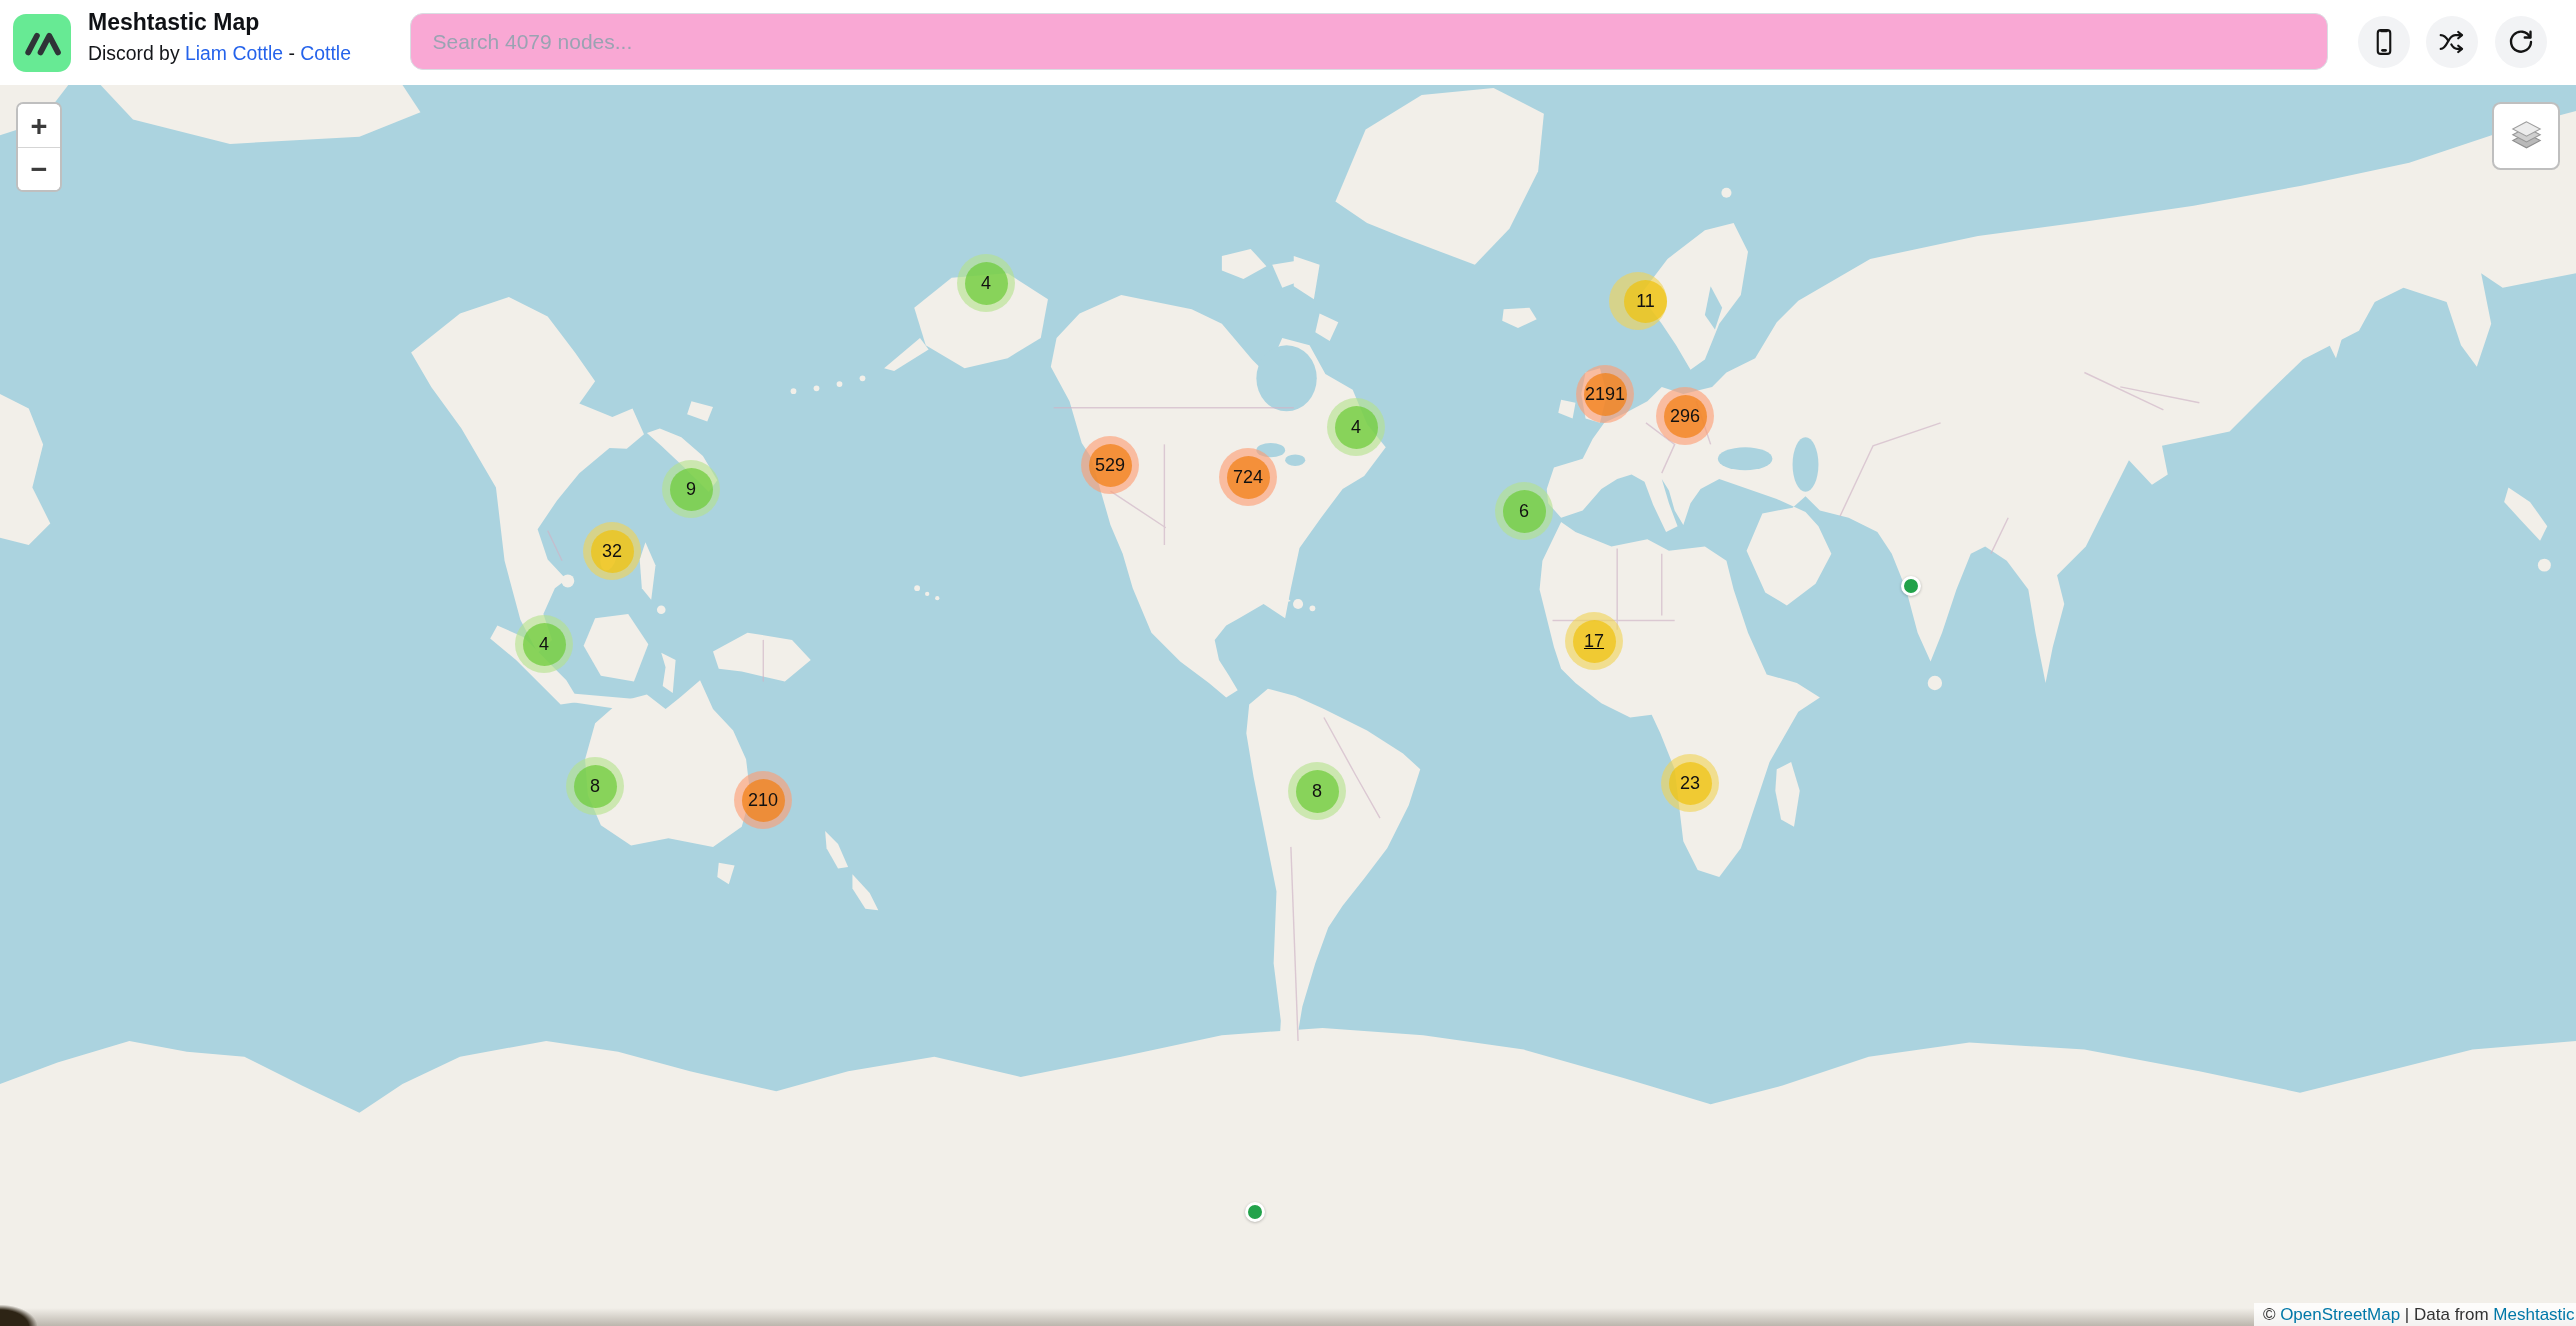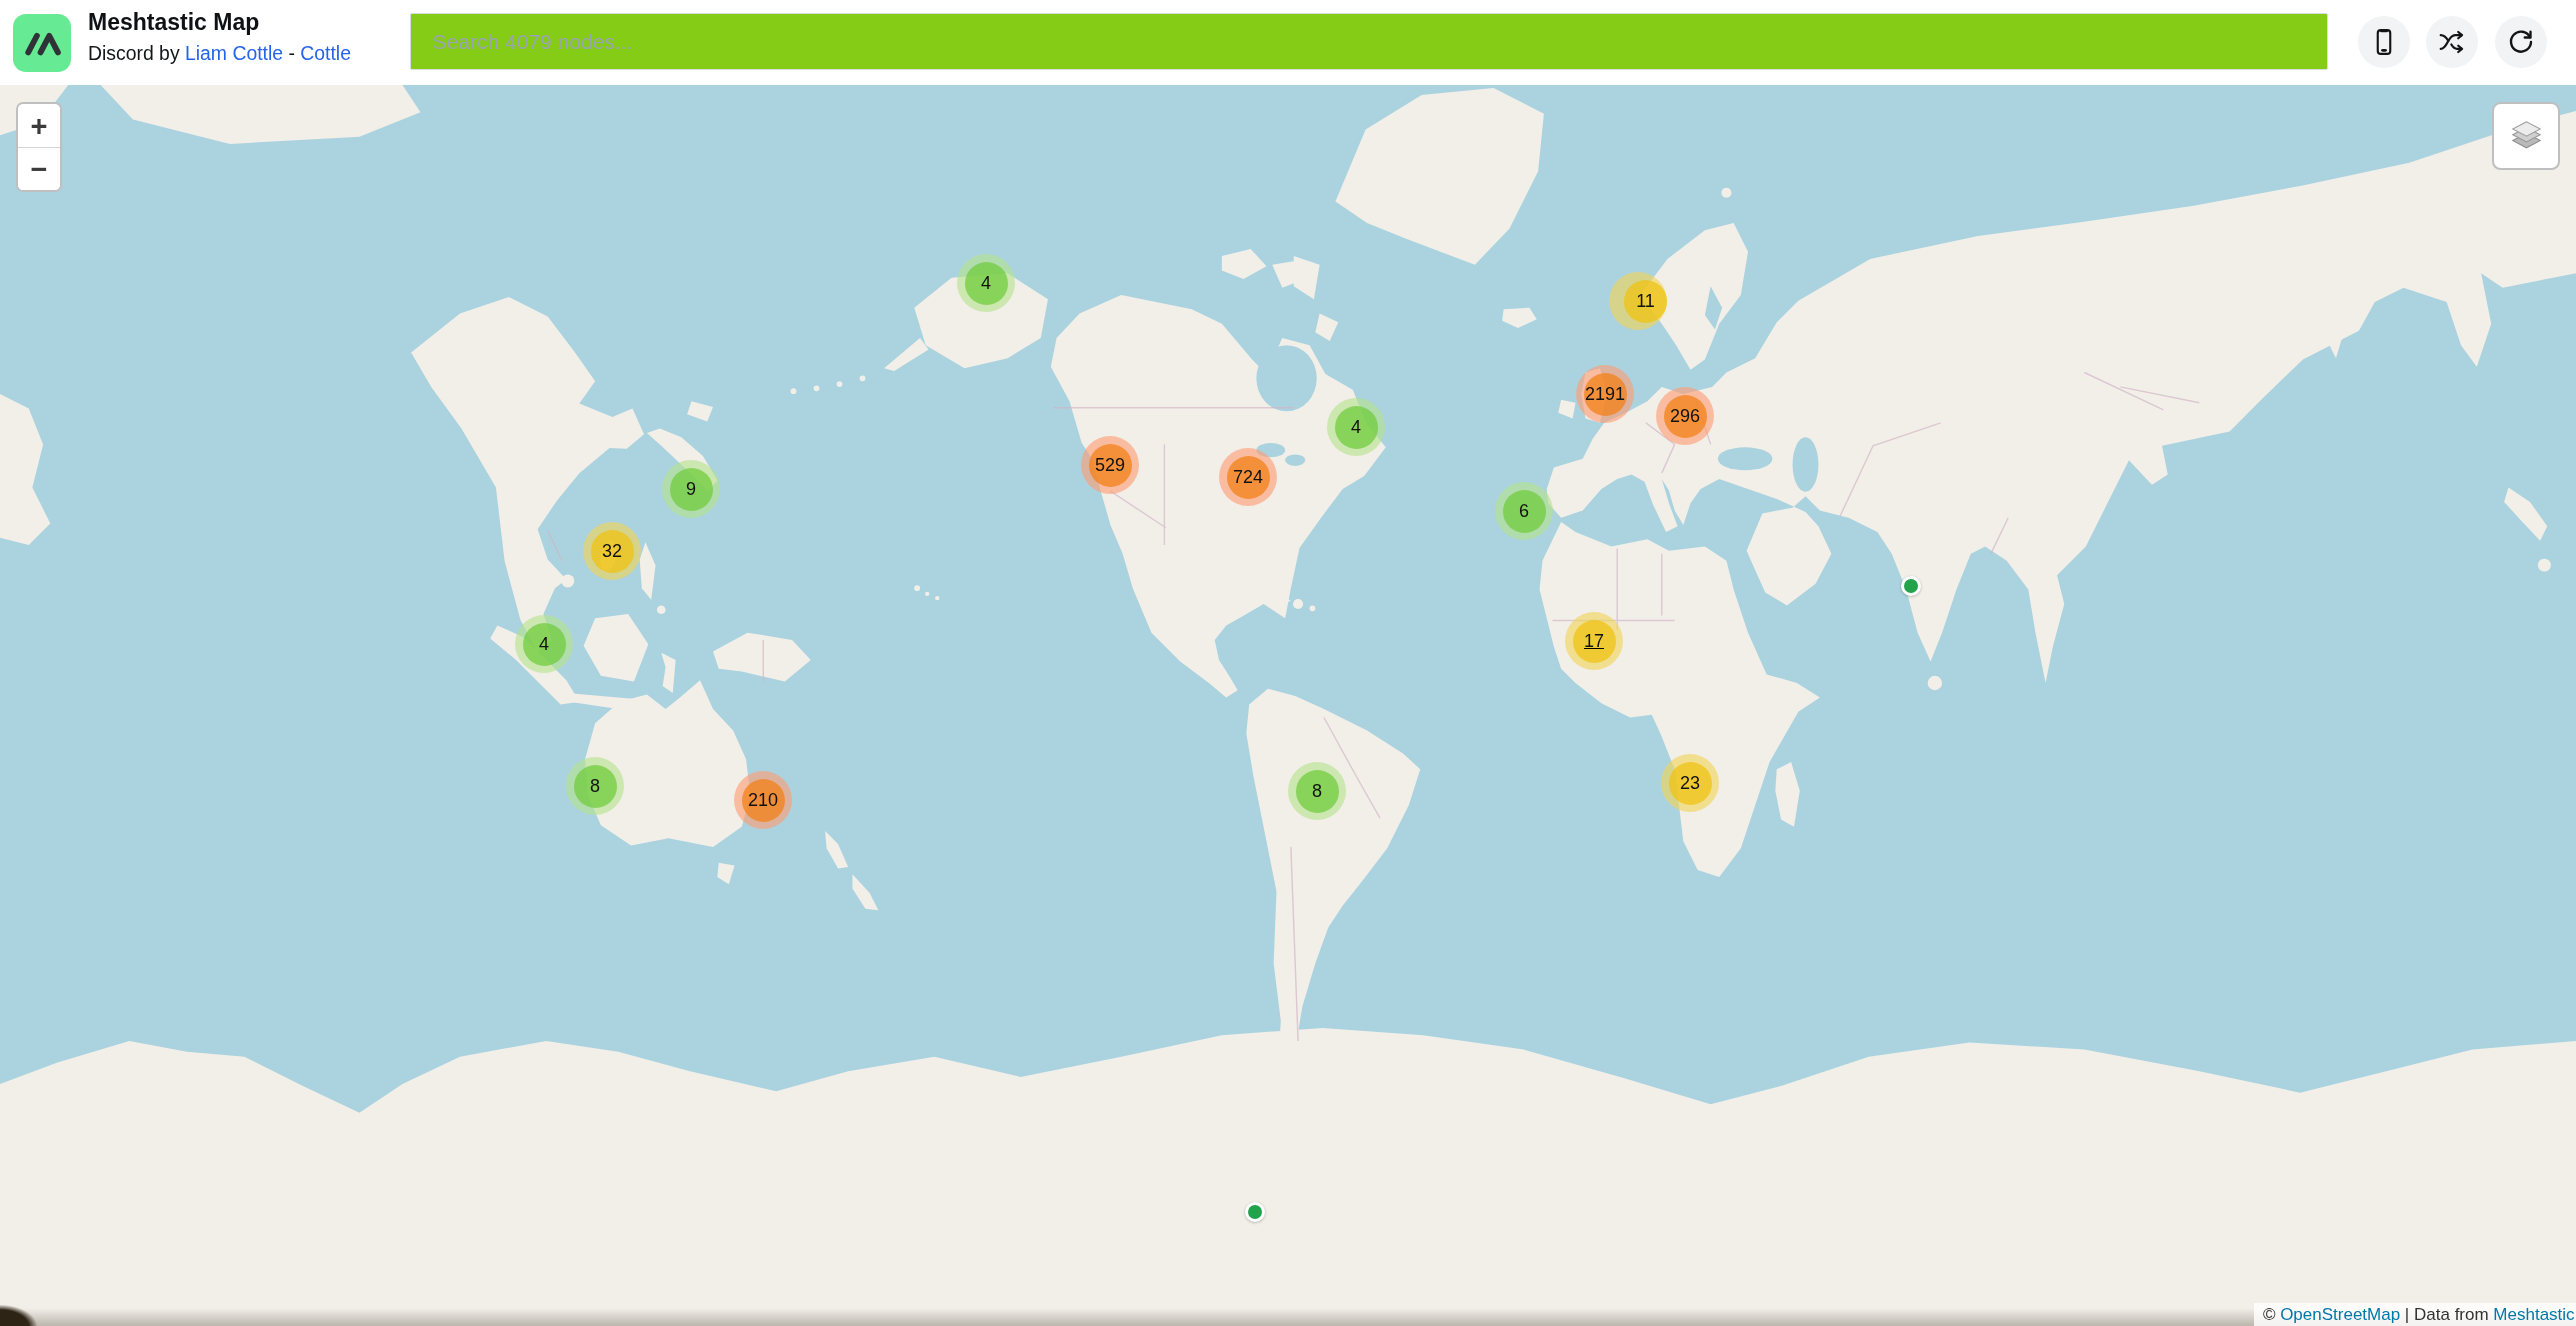--- a/index.html
+++ b/index.html
@@ -8,22 +8,22 @@
 
   
   .header { position:absolute; left:0; top:0; width:2324px; height:85px; background:#ffffff; z-index:50; }
   .logo { position:absolute; left:13px; top:13.7px; width:58px; height:58px; border-radius:13px;
           display:flex; align-items:center; justify-content:center; }
   .titles { position:absolute; left:88px; top:7.2px; }
   .app-title { font-size:23px; font-weight:700; color:#0f1115; line-height:30px; }
   .byline { font-size:19.4px; color:#14161a; line-height:32px; }
   .byline a { text-decoration:none; cursor:pointer; }
   .search-wrap { position:absolute; left:410px; top:13px; }
-  .search-input { width:1918px; height:57px; border-radius:2px; border:1.4px solid #d9dde2;
-                  background:#84cc16; font-size:21px; color:#374151; padding:0 21.6px; outline:none;
+  .search-input { width:1918px; height:57px; border-radius:13px; border:1.4px solid #d9dde2;
+                  background:#f9a8d4; font-size:21px; color:#374151; padding:0 21.6px; outline:none;
                   font-family:"Liberation Sans", sans-serif; }
   .search-input::placeholder { color:#9aa3b2; }
   .hbtn { position:absolute; top:16px; width:52px; height:52px; border-radius:50%; background:#f2f3f5;
           border:none; display:flex; align-items:center; justify-content:center; cursor:pointer; }
   .hbtn svg { display:block; }
 
   
   .map { position:absolute; left:0; top:85px; width:2576px; height:1242px; background:#abd3df; overflow:hidden; }
   .map svg.world { position:absolute; left:0; top:0; }
   .bottom-shade { position:absolute; left:0; bottom:0; width:2576px; height:18.7px;

